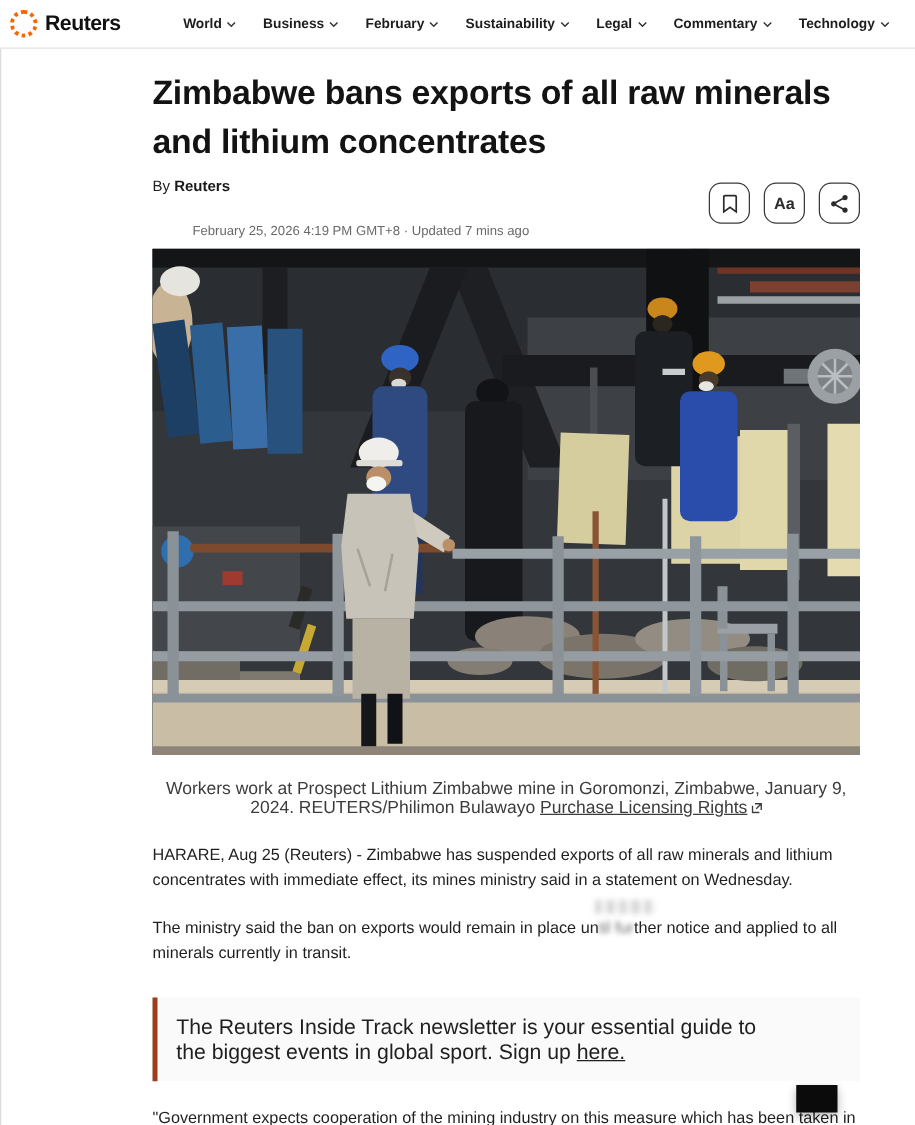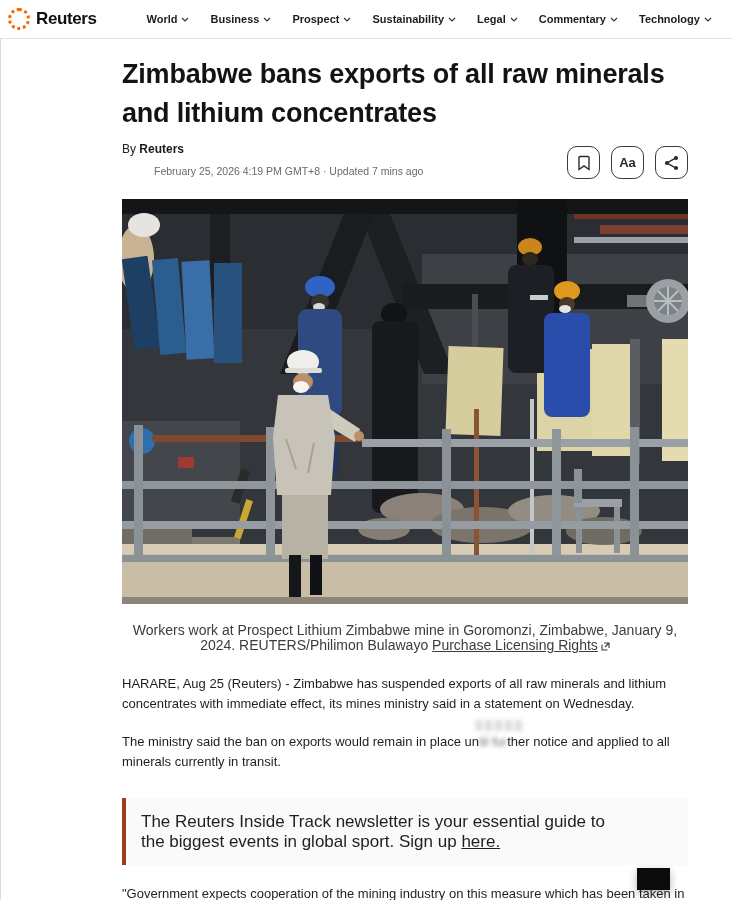--- a/index.html
+++ b/index.html
@@ -27,21 +27,21 @@
 
   
   .content { width:566px; margin-left:122px; }
   h1 {
     margin:16px 0 0 0; font-size:27px; line-height:39px; font-weight:700;
     color:#131313; letter-spacing:-0.2px;
   }
   .meta { position:relative; margin-top:9px; height:44px; }
   .byline { font-size:12px; color:#222222; }
   .author { font-weight:700; color:#1a1a1a; cursor:pointer; }
-  .dateline { font-size:10.5px; color:#6a6a6a; margin-top:9px;padding-left:32px; }
+  .dateline { font-size:10.5px; color:#6a6a6a; margin-top:23px;padding-left:32px; }
   .toolbar { position:absolute; right:0; top:4px; display:flex; gap:11px; }
   .tool-btn {
     width:33px; height:33px; border:1.5px solid #3a3a3a; border-radius:10px;
     background:#ffffff; display:flex; align-items:center; justify-content:center;
     font-family:"Liberation Sans", sans-serif; font-size:13px; font-weight:700; color:#2b2b2b;
     padding:0; cursor:pointer;
   }
 
   figure { margin:13px 0 0 0; }
   .photo { width:566px; height:405px; display:block; background:#34373b; }
@@ -87,21 +87,21 @@
             <path d="M1 1 L4 4 L7 1" stroke="#333" stroke-width="1.2" fill="none"></path>
           </svg>
         </a>
       <a class="nav-item">
           <span>Business</span>
           <svg width="8" height="5" viewBox="0 0 8 5">
             <path d="M1 1 L4 4 L7 1" stroke="#333" stroke-width="1.2" fill="none"></path>
           </svg>
         </a>
       <a class="nav-item">
-          <span>Prospect</span>
+          <span>February</span>
           <svg width="8" height="5" viewBox="0 0 8 5">
             <path d="M1 1 L4 4 L7 1" stroke="#333" stroke-width="1.2" fill="none"></path>
           </svg>
         </a>
       <a class="nav-item">
           <span>Sustainability</span>
           <svg width="8" height="5" viewBox="0 0 8 5">
             <path d="M1 1 L4 4 L7 1" stroke="#333" stroke-width="1.2" fill="none"></path>
           </svg>
         </a>

